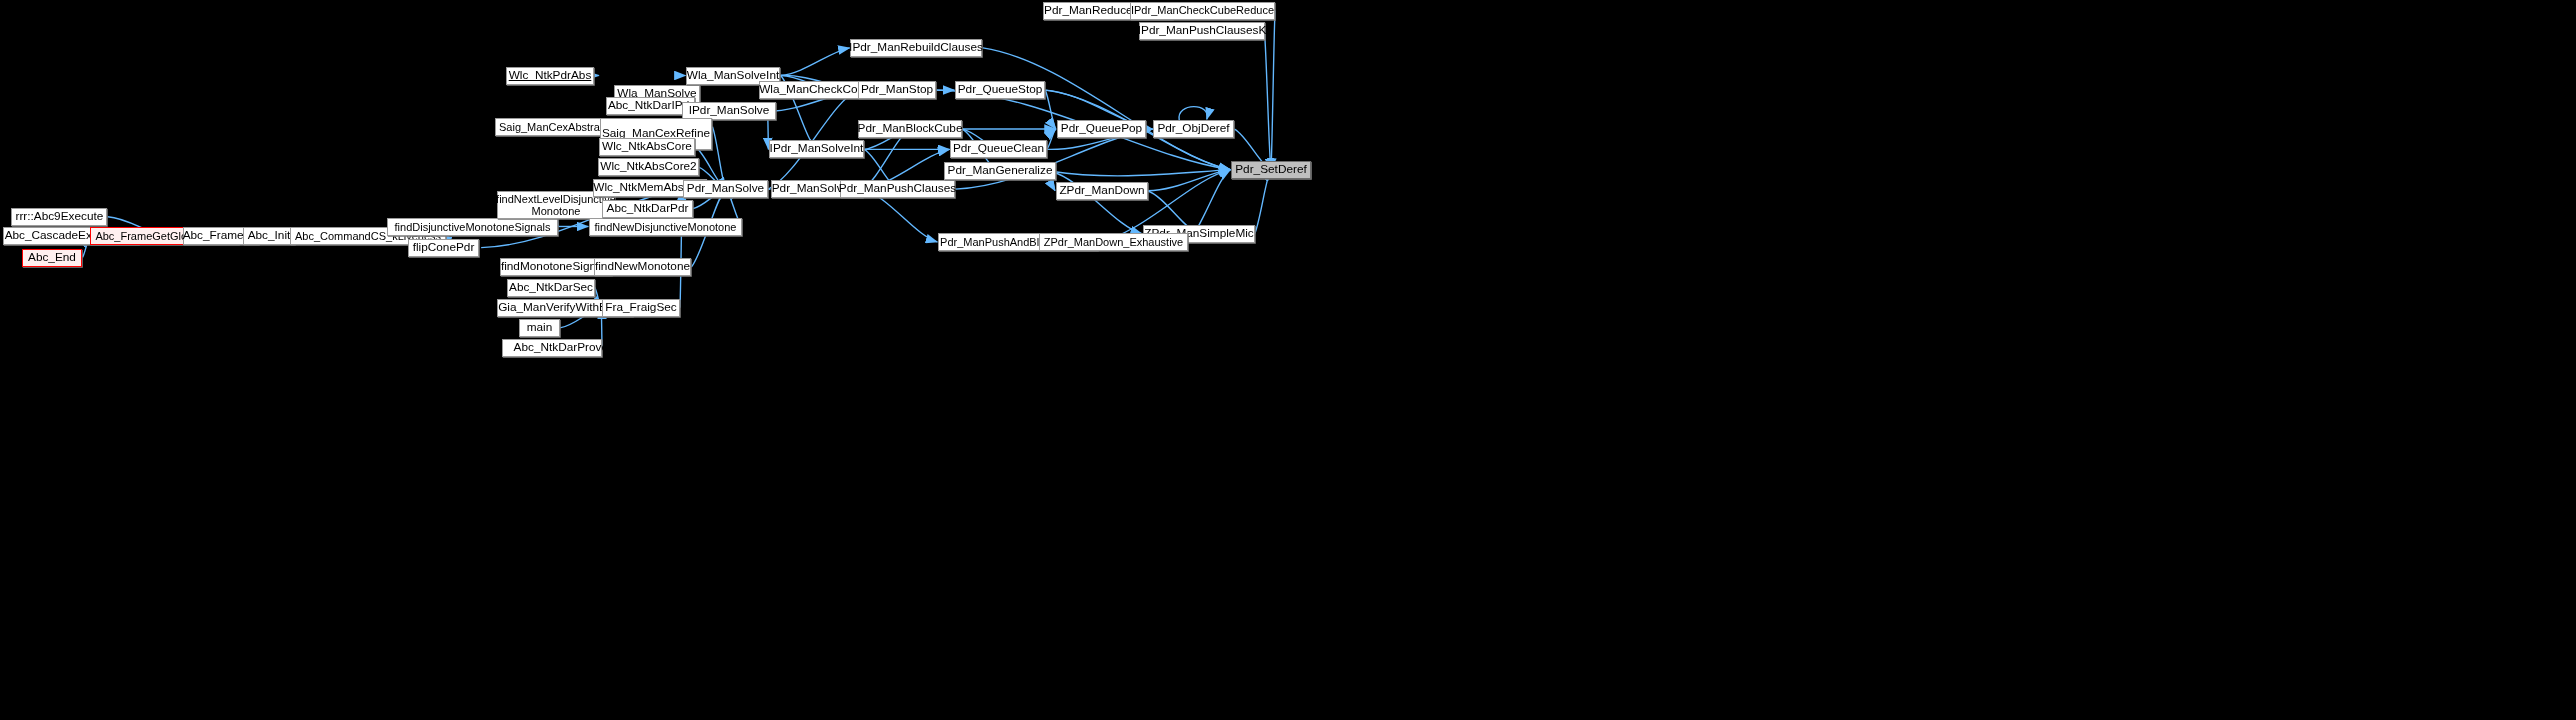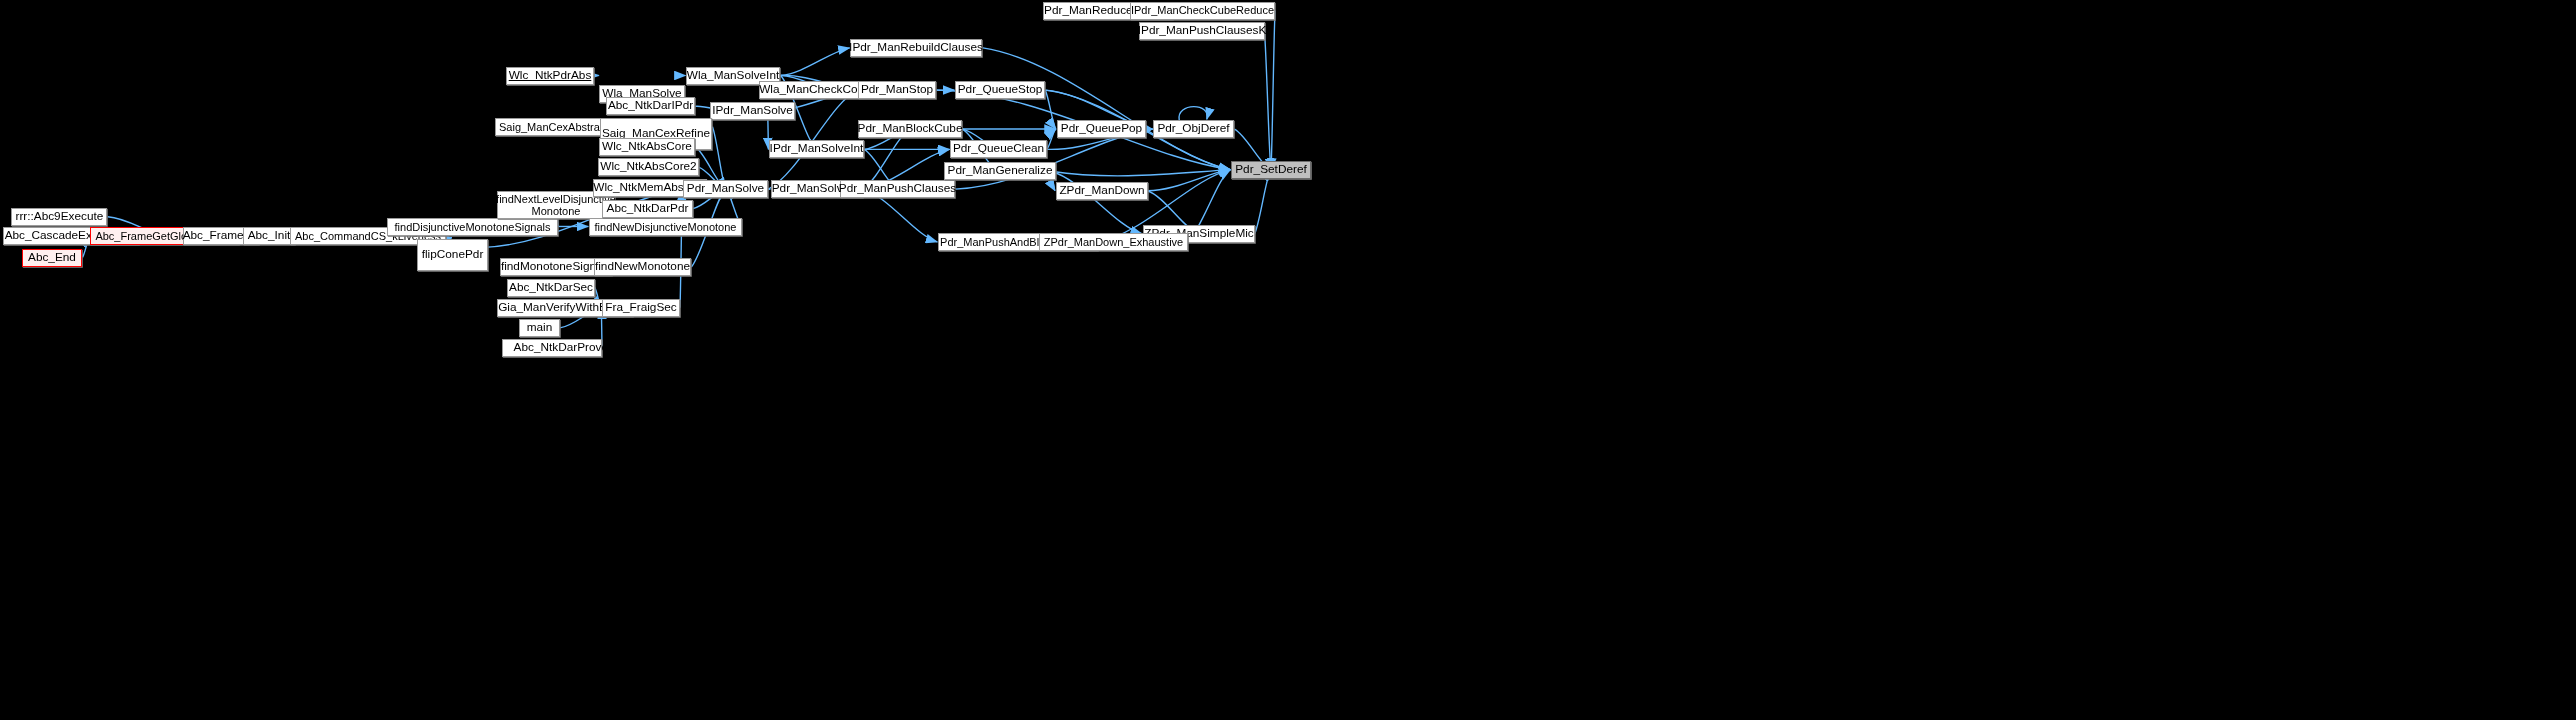--- a/index.html
+++ b/index.html
@@ -102,36 +102,36 @@
   </svg>
   <div id="node-layer">
       <div class="node plain" style="left: 11.4px; top: 208px; width: 96px; height: 18px;">rrr::Abc9Execute</div>
       <div class="node plain" style="left: 3.2px; top: 227px; width: 136px; height: 18px;">Abc_CascadeExperiment</div>
       <div class="node red" style="left: 22px; top: 249px; width: 60px; height: 18px; text-align: right;">Abc_End</div>
       <div class="node red" style="left: 90px; top: 227px; width: 149px; height: 18px; font-size: 11px;">Abc_FrameGetGlobalFrame</div>
       <div class="node plain" style="left: 183px; top: 227px; width: 76px; height: 18px;">Abc_FrameInit</div>
       <div class="node plain" style="left: 243px; top: 227px; width: 52px; height: 18px;">Abc_Init</div>
       <div class="node plain" style="left: 290px; top: 227px; width: 156px; height: 18px; font-size: 11px;">Abc_CommandCS_kLiveness</div>
       <div class="node plain" style="left: 387px; top: 218px; width: 171px; height: 18px; font-size: 11px;">findDisjunctiveMonotoneSignals</div>
-      <div class="node plain" style="left: 417px; top: 239px; width: 71px; height: 32px;">flipConePdr</div>
+      <div class="node plain" style="left: 408px; top: 239px; width: 71px; height: 18px;">flipConePdr</div>
       <div class="node plain" style="left: 497px; top: 191px; width: 118px; height: 28px; font-size: 11px;">findNextLevelDisjunctive
 Monotone</div>
       <div class="node plain" style="left: 589px; top: 218px; width: 153px; height: 18px; font-size: 11px;">findNewDisjunctiveMonotone</div>
       <div class="node plain" style="left: 500px; top: 258px; width: 112px; height: 18px;">findMonotoneSignals</div>
       <div class="node plain" style="left: 594px; top: 258px; width: 97px; height: 18px;">findNewMonotone</div>
       <div class="node plain" style="left: 507px; top: 279px; width: 88px; height: 18px;">Abc_NtkDarSec</div>
       <div class="node plain" style="left: 497px; top: 299px; width: 136px; height: 18px;">Gia_ManVerifyWithBoxes</div>
       <div class="node plain" style="left: 519px; top: 319px; width: 41px; height: 18px;">main</div>
       <div class="node plain" style="left: 502px; top: 339px; width: 100px; height: 18px; padding-left: 20px;">Abc_NtkDarProve</div>
       <div class="node plain" style="left: 602px; top: 299px; width: 78px; height: 18px;">Fra_FraigSec</div>
       <div class="node plain" style="left: 506px; top: 67px; width: 88px; height: 18px; text-decoration: underline;">Wlc_NtkPdrAbs</div>
-      <div class="node plain" style="left: 599px; top: 67px; width: 86px; height: 18px; margin-top: 18px;">Wla_ManSolve</div>
+      <div class="node plain" style="left: 614px; top: 67px; width: 86px; height: 18px; margin-top: 18px;">Wla_ManSolve</div>
       <div class="node plain" style="left: 686px; top: 67px; width: 94px; height: 18px;">Wla_ManSolveInt</div>
       <div class="node plain" style="left: 606px; top: 97px; width: 89px; height: 18px;">Abc_NtkDarIPdr</div>
-      <div class="node plain" style="left: 682px; top: 102px; width: 85px; height: 18px; margin-left: 28px;">IPdr_ManSolve</div>
+      <div class="node plain" style="left: 682px; top: 102px; width: 94px; height: 18px;">IPdr_ManSolve</div>
       <div class="node plain" style="left: 495px; top: 118px; width: 159px; height: 18px; font-size: 11px;">Saig_ManCexAbstractionFlops</div>
       <div class="node plain" style="left: 600px; top: 118px; width: 112px; height: 32px;">Saig_ManCexRefine</div>
       <div class="node plain" style="left: 599px; top: 138px; width: 96px; height: 18px;">Wlc_NtkAbsCore</div>
       <div class="node plain" style="left: 598px; top: 158px; width: 101px; height: 18px;">Wlc_NtkAbsCore2</div>
       <div class="node plain" style="left: 593px; top: 179px; width: 114px; height: 18px;">Wlc_NtkMemAbstract</div>
       <div class="node plain" style="left: 602px; top: 200px; width: 91px; height: 18px;">Abc_NtkDarPdr</div>
       <div class="node plain" style="left: 683px; top: 180px; width: 85px; height: 18px;">Pdr_ManSolve</div>
       <div class="node plain" style="left: 759px; top: 81px; width: 146px; height: 18px;">Wla_ManCheckCombUnsat</div>
       <div class="node plain" style="left: 769px; top: 140px; width: 95px; height: 18px; text-align: center;">IPdr_ManSolveInt</div>
       <div class="node plain" style="left: 771px; top: 180px; width: 92px; height: 18px;">Pdr_ManSolveInt</div>

